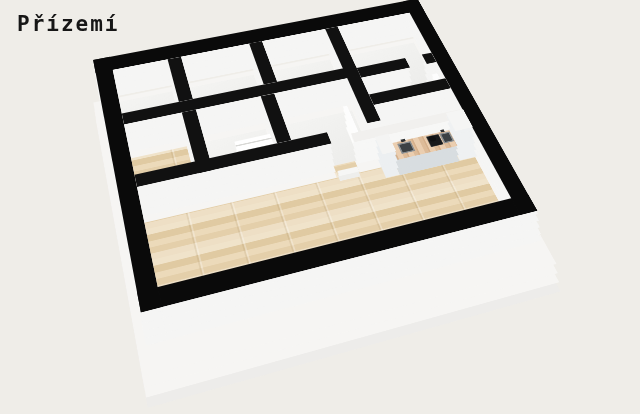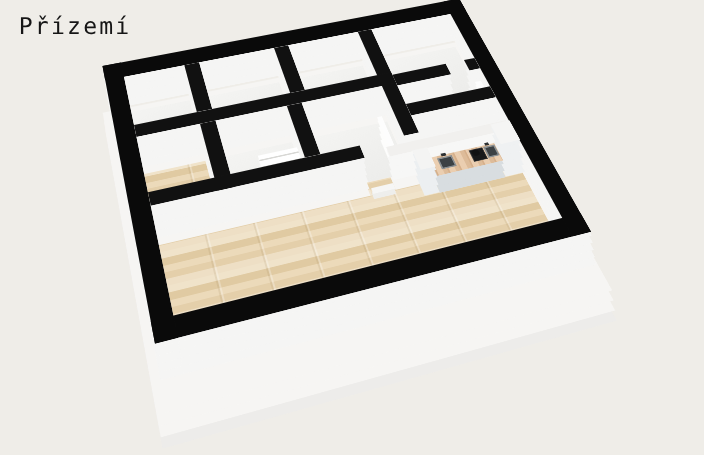--- a/index.html
+++ b/index.html
@@ -7,21 +7,21 @@
     width:640px;height:414px;overflow:hidden;
     background:#efede8;
     font-family:"DejaVu Sans Mono","Liberation Mono",monospace;
   }
   .scene{
     position:relative;width:640px;height:414px;overflow:hidden;
     perspective:none;
   }
   .page-title{
     position:absolute;left:17px;top:12px;
-    font-size:21px;font-weight:normal;letter-spacing:2px;color:#161616;
+    font-size:21px;font-weight:bold;letter-spacing:2px;color:#161616;
     z-index:50;
   }
   .plan{
     position:absolute;left:0;top:0;width:460px;height:370px;
     transform-style:preserve-3d;
     transform-origin:0 0;
   }
   .f{position:absolute;}
   .plain{background:linear-gradient(160deg,#f4f4f2 0%,#ececea 100%);}
   .wood{

